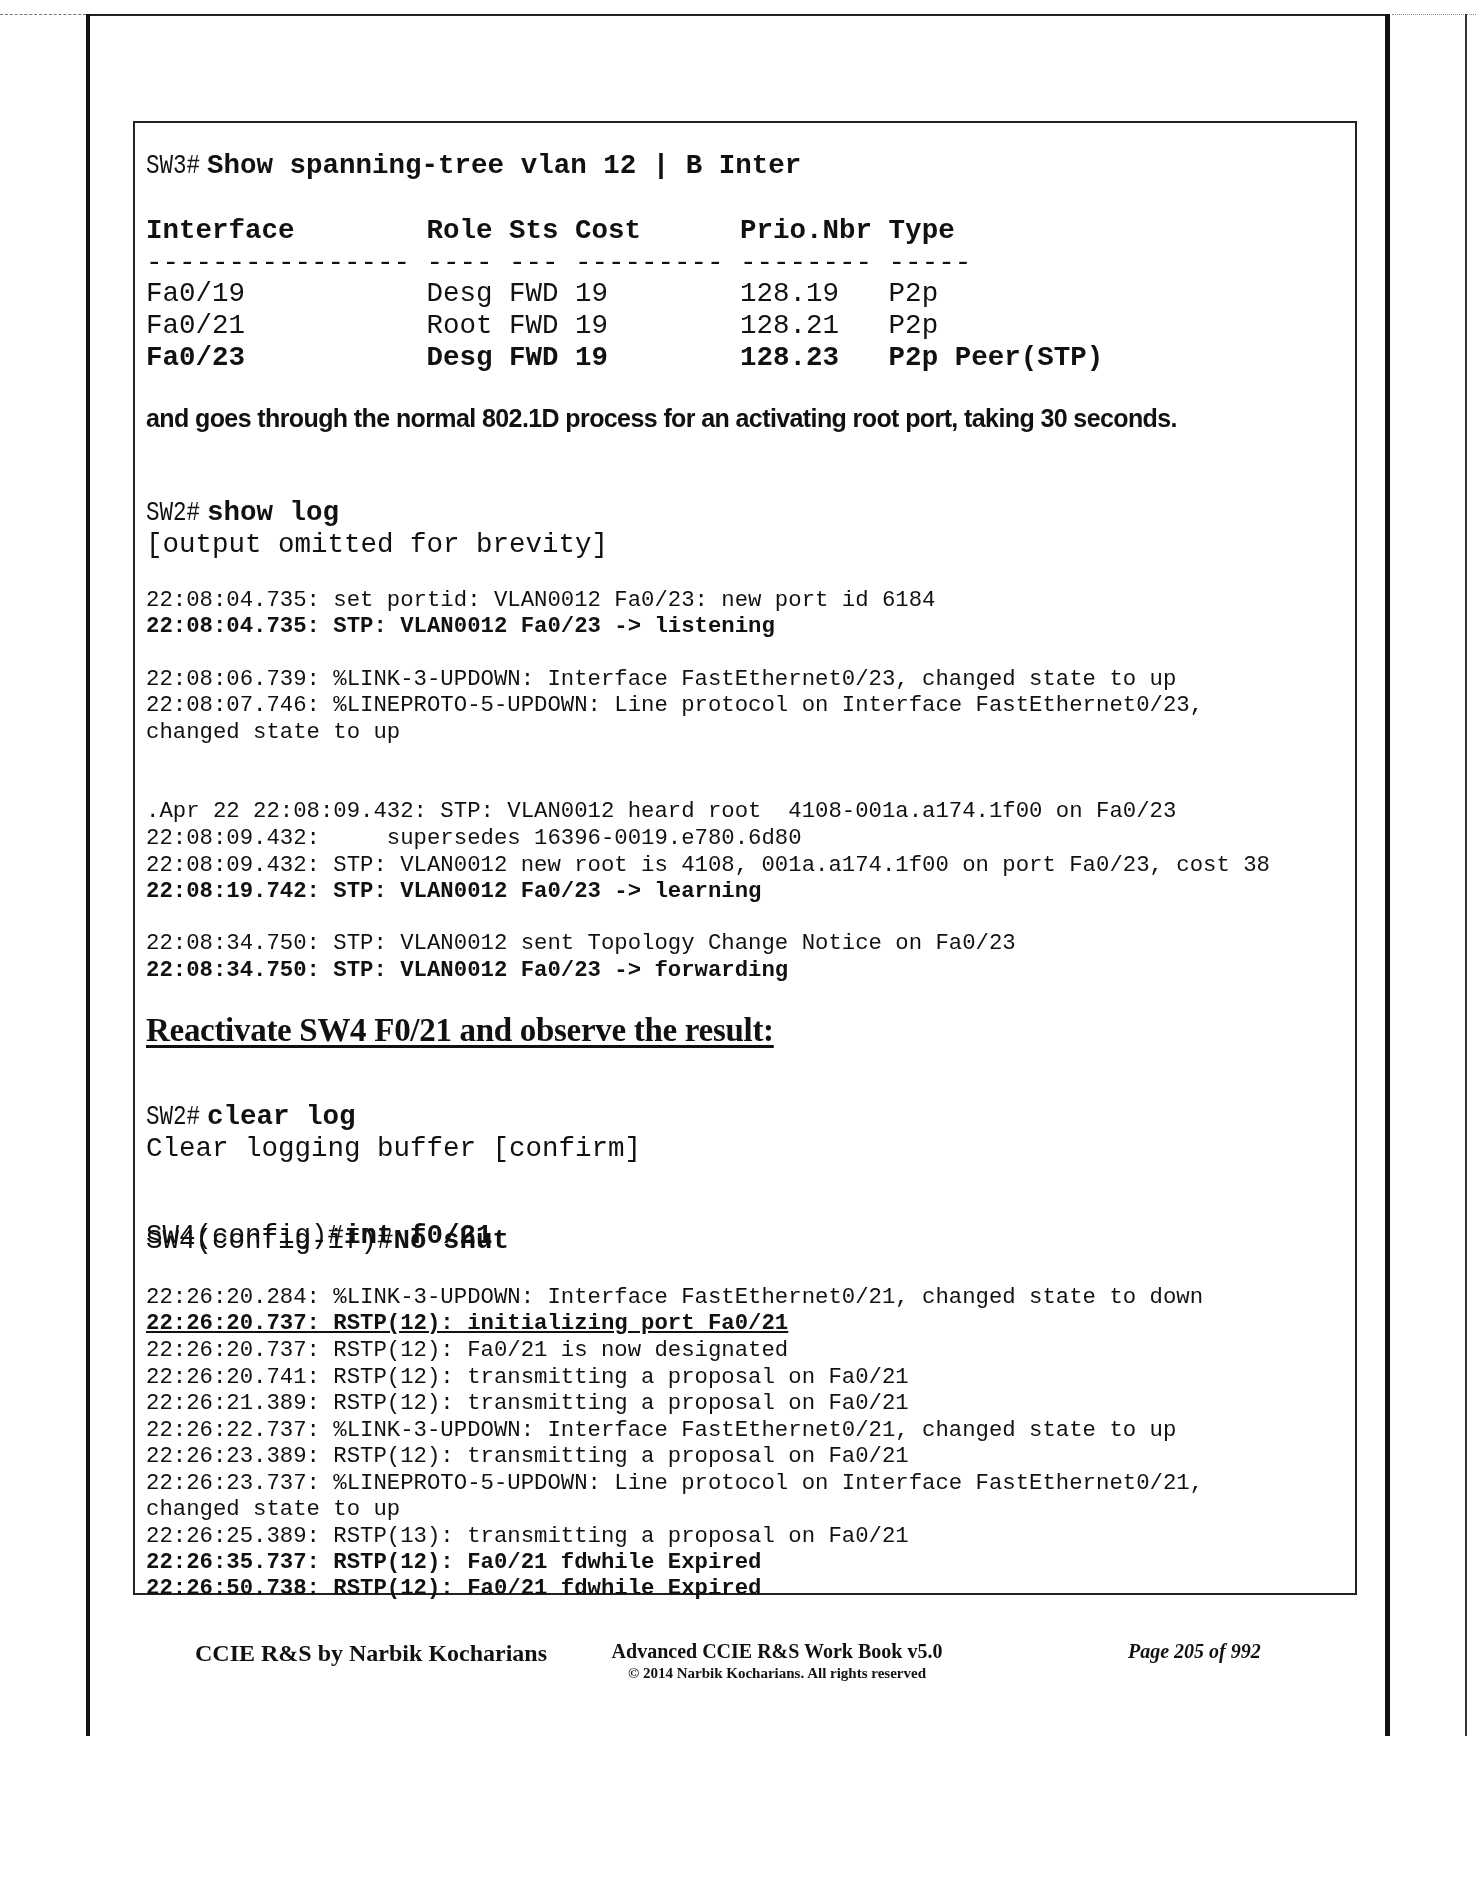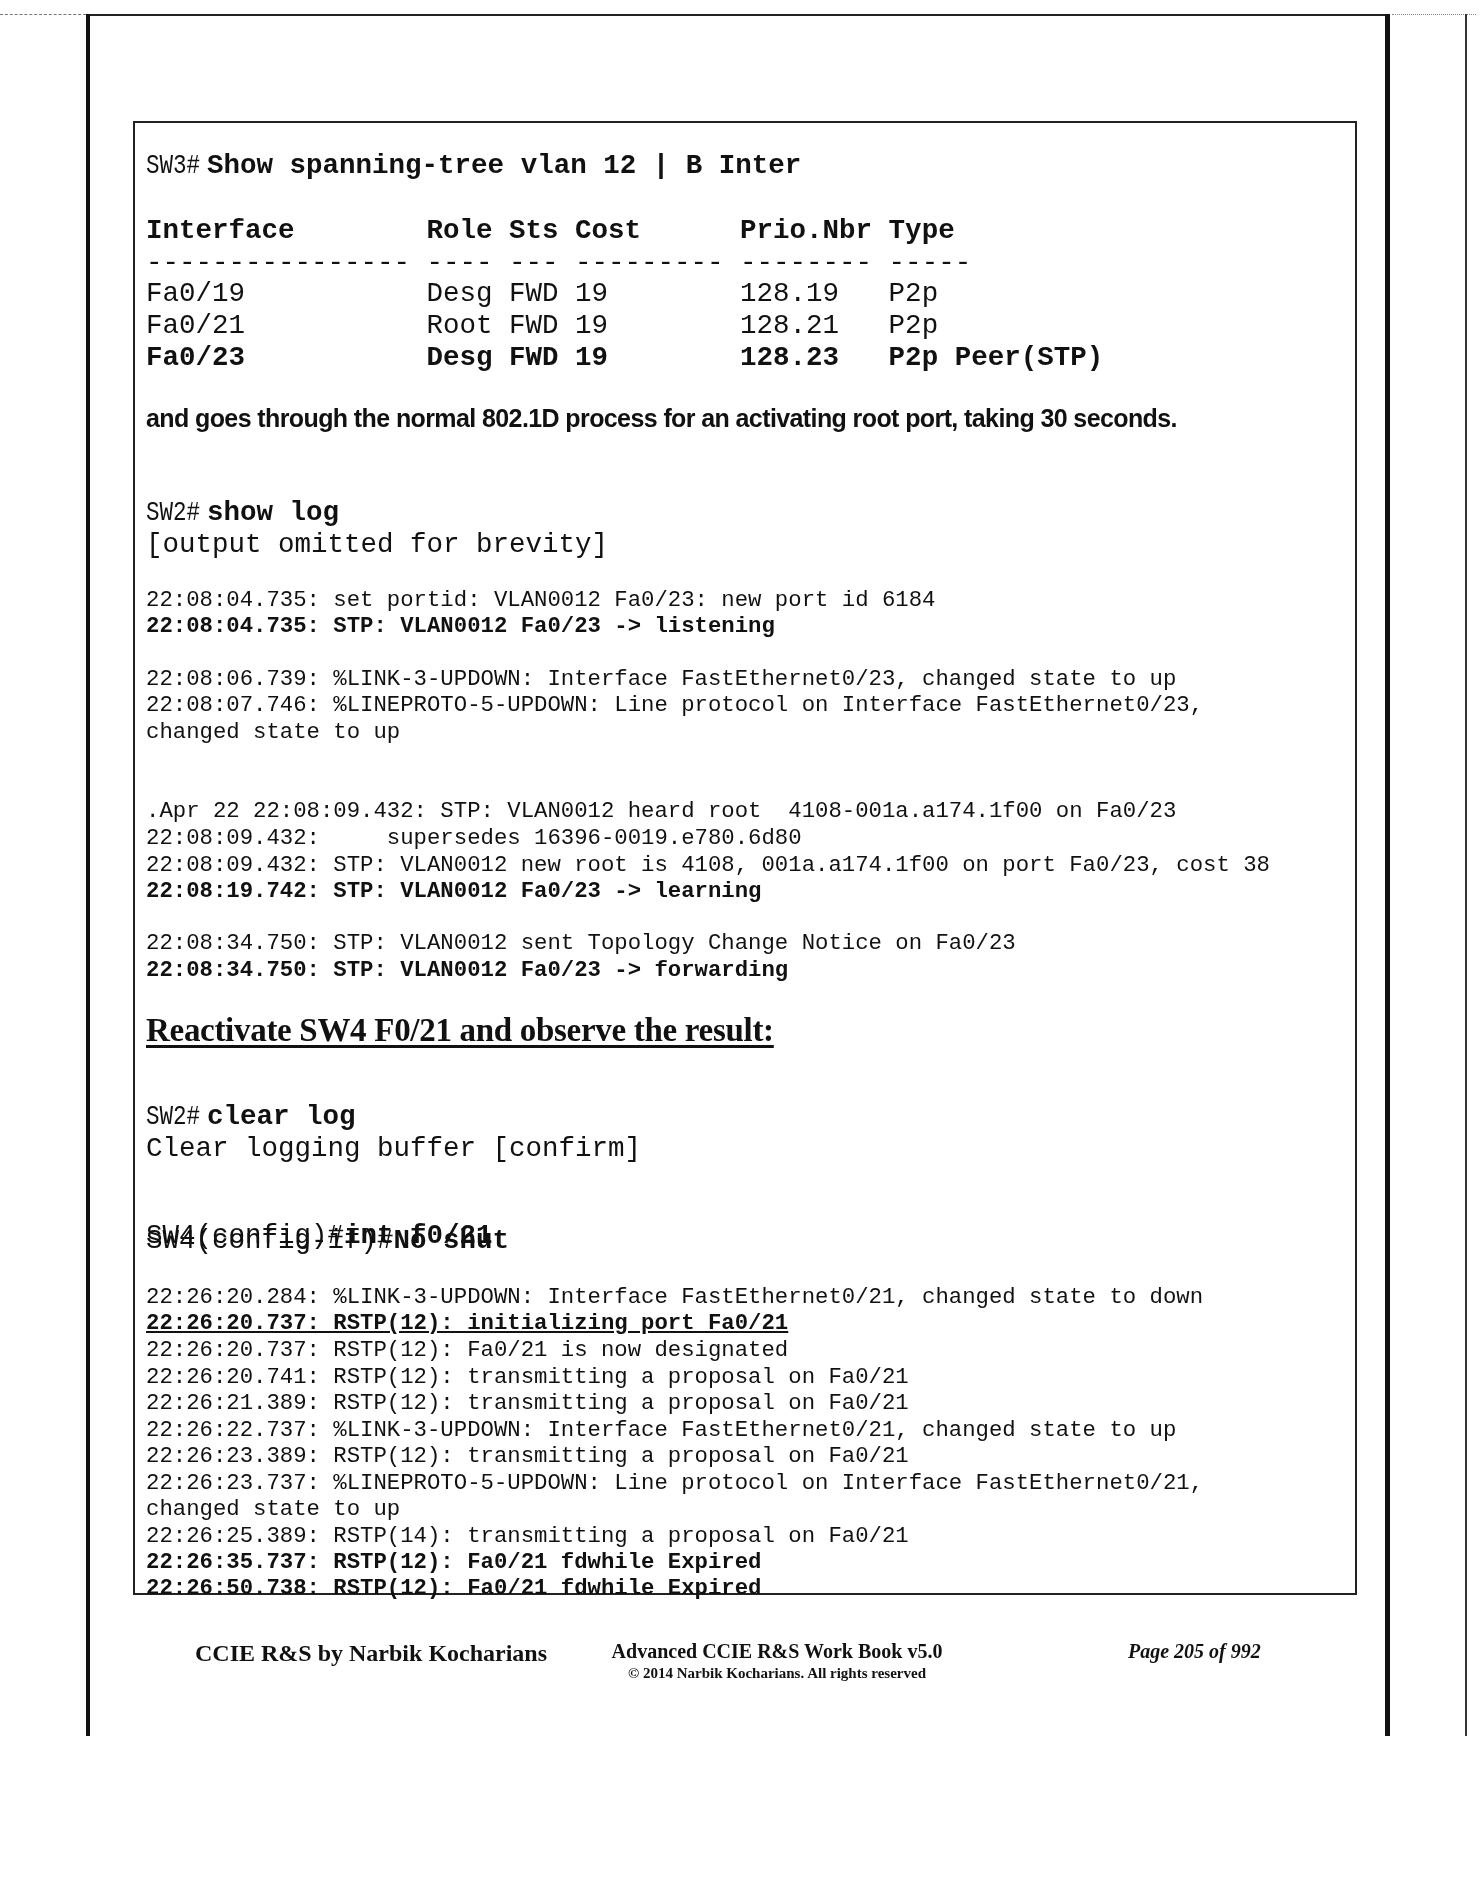--- a/index.html
+++ b/index.html
@@ -97,21 +97,21 @@
 
 <div class="blk mono sm" style="top:1284px;">22:26:20.284: %LINK-3-UPDOWN: Interface FastEthernet0/21, changed state to down</div>
 <div class="blk mono sm b" style="top:1310px;text-decoration:underline;">22:26:20.737: RSTP(12): initializing port Fa0/21</div>
 <div class="blk mono sm" style="top:1337px;">22:26:20.737: RSTP(12): Fa0/21 is now designated</div>
 <div class="blk mono sm" style="top:1364px;">22:26:20.741: RSTP(12): transmitting a proposal on Fa0/21</div>
 <div class="blk mono sm" style="top:1390px;">22:26:21.389: RSTP(12): transmitting a proposal on Fa0/21</div>
 <div class="blk mono sm" style="top:1417px;">22:26:22.737: %LINK-3-UPDOWN: Interface FastEthernet0/21, changed state to up</div>
 <div class="blk mono sm" style="top:1443px;">22:26:23.389: RSTP(12): transmitting a proposal on Fa0/21</div>
 <div class="blk mono sm" style="top:1470px;">22:26:23.737: %LINEPROTO-5-UPDOWN: Line protocol on Interface FastEthernet0/21,</div>
 <div class="blk mono sm" style="top:1496px;">changed state to up</div>
-<div class="blk mono sm" style="top:1523px;">22:26:25.389: RSTP(14): transmitting a proposal on Fa0/21</div>
+<div class="blk mono sm" style="top:1523px;">22:26:25.389: RSTP(13): transmitting a proposal on Fa0/21</div>
 <div class="blk mono sm b" style="top:1549px;">22:26:35.737: RSTP(12): Fa0/21 fdwhile Expired</div>
 <div class="blk mono sm b" style="top:1575px;">22:26:50.738: RSTP(12): Fa0/21 fdwhile Expired</div>
 
 <div class="footer footer-left">CCIE R&amp;S by Narbik Kocharians</div>
 <div class="footer footer-center">
   <span>Advanced CCIE R&amp;S Work Book v5.0</span>
   <span class="sub">© 2014 Narbik Kocharians. All rights reserved</span>
 </div>
 <div class="footer footer-right">Page 205 of 992</div>
 

